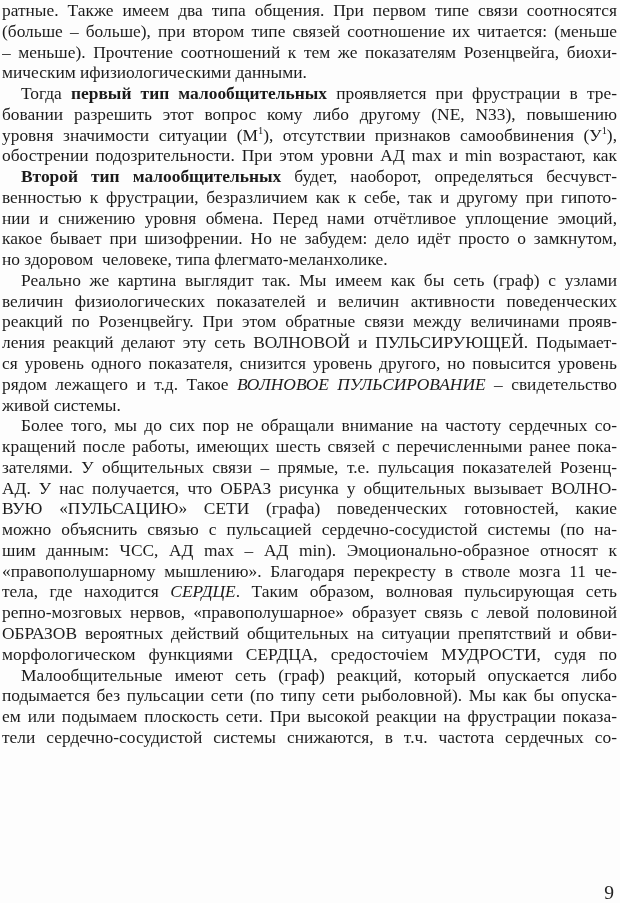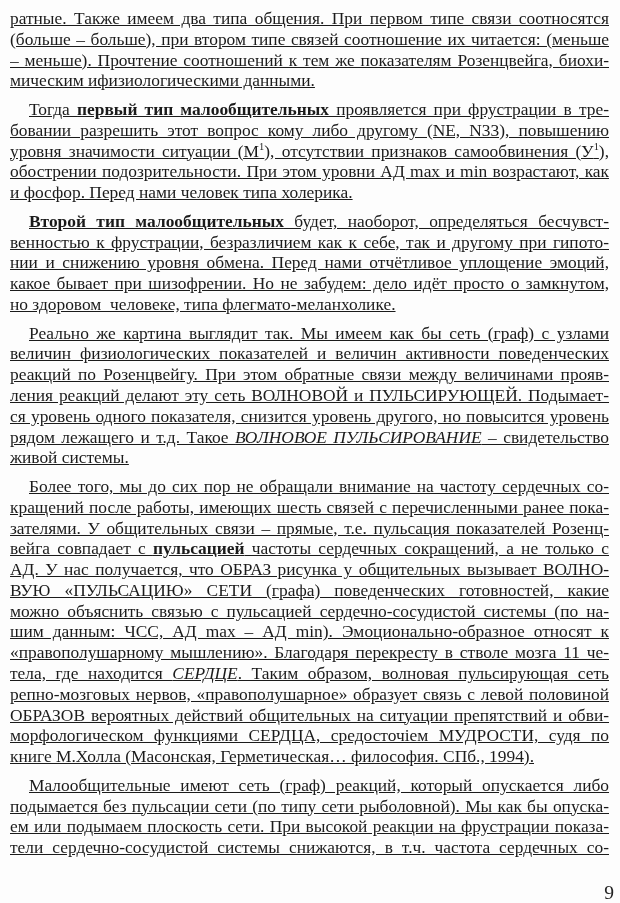--- a/index.html
+++ b/index.html
@@ -21,21 +21,21 @@
     background: #fdfdfd;
   }
   .text-block {
     position: absolute;
     left: 2px;
     top: 0px;
     width: 615px;
     font-size: 17.4px;
     line-height: 20.77px;
   }
-  .paragraph { margin: 8px; padding: 0; text-decoration: underline; }
+  .paragraph { margin: 0; padding: 0; }
   .line {
     text-align: justify;
     text-align-last: justify;
     white-space: normal;
     overflow: hidden;
   }
   .line.last {
     text-align: center;
     text-align-last: left;
   }
@@ -65,21 +65,20 @@
         <div class="line"><span>ратные. Также имеем два типа общения. При первом типе связи соотносятся</span></div>
         <div class="line"><span>(больше – больше), при втором типе связей соотношение их читается: (меньше</span></div>
         <div class="line"><span>– меньше). Прочтение соотношений к тем же показателям Розенцвейга, биохи-</span></div>
         <div class="line last"><span>мическим ифизиологическими данными.</span></div>
       </div>
       <div class="paragraph">
         <div class="line indent"><span>Тогда </span><span class="b">первый тип малообщительных</span><span> проявляется при фрустрации в тре-</span></div>
         <div class="line"><span>бовании разрешить этот вопрос кому либо другому (NE, N33), повышению</span></div>
         <div class="line"><span>уровня значимости ситуации (М</span><span class="sup">1</span><span>), отсутствии признаков самообвинения (У</span><span class="sup">1</span><span>),</span></div>
         <div class="line"><span>обострении подозрительности. При этом уровни АД max и min возрастают, как</span></div>
-        <div class="line last"><span>и фосфор. Перед нами человек типа холерика.</span></div>
       </div>
       <div class="paragraph">
         <div class="line indent"><span class="b">Второй тип малообщительных</span><span> будет, наоборот, определяться бесчувст-</span></div>
         <div class="line"><span>венностью к фрустрации, безразличием как к себе, так и другому при гипото-</span></div>
         <div class="line"><span>нии и снижению уровня обмена. Перед нами отчётливое уплощение эмоций,</span></div>
         <div class="line"><span>какое бывает при шизофрении. Но не забудем: дело идёт просто о замкнутом,</span></div>
         <div class="line last"><span>но здоровом&nbsp; человеке, типа флегмато-меланхолике.</span></div>
       </div>
       <div class="paragraph">
         <div class="line indent"><span>Реально же картина выглядит так. Мы имеем как бы сеть (граф) с узлами</span></div>
@@ -87,31 +86,29 @@
         <div class="line"><span>реакций по Розенцвейгу. При этом обратные связи между величинами прояв-</span></div>
         <div class="line"><span>ления реакций делают эту сеть ВОЛНОВОЙ и ПУЛЬСИРУЮЩЕЙ. Подымает-</span></div>
         <div class="line"><span>ся уровень одного показателя, снизится уровень другого, но повысится уровень</span></div>
         <div class="line"><span>рядом лежащего и т.д. Такое </span><span class="i">ВОЛНОВОЕ ПУЛЬСИРОВАНИЕ</span><span> – свидетельство</span></div>
         <div class="line last"><span>живой системы.</span></div>
       </div>
       <div class="paragraph">
         <div class="line indent"><span>Более того, мы до сих пор не обращали внимание на частоту сердечных со-</span></div>
         <div class="line"><span>кращений после работы, имеющих шесть связей с перечисленными ранее пока-</span></div>
         <div class="line"><span>зателями. У общительных связи – прямые, т.е. пульсация показателей Розенц-</span></div>
-        <div class="line"><span>вейга совпадает с </span><span class="b">пульсацией</span><span> частоты сердечных сокращений, а не только с</span></div>
         <div class="line"><span>АД. У нас получается, что ОБРАЗ рисунка у общительных вызывает ВОЛНО-</span></div>
         <div class="line"><span>ВУЮ «ПУЛЬСАЦИЮ» СЕТИ (графа) поведенческих готовностей, какие</span></div>
         <div class="line"><span>можно объяснить связью с пульсацией сердечно-сосудистой системы (по на-</span></div>
         <div class="line"><span>шим данным: ЧСС, АД max – АД min). Эмоционально-образное относят к</span></div>
         <div class="line"><span>«правополушарному мышлению». Благодаря перекресту в стволе мозга 11 че-</span></div>
         <div class="line"><span>тела, где находится </span><span class="i">СЕРДЦЕ</span><span>. Таким образом, волновая пульсирующая сеть</span></div>
         <div class="line"><span>репно-мозговых нервов, «правополушарное» образует связь с левой половиной</span></div>
         <div class="line"><span>ОБРАЗОВ вероятных действий общительных на ситуации препятствий и обви-</span></div>
         <div class="line"><span>морфологическом функциями СЕРДЦА, средосточіем МУДРОСТИ, судя по</span></div>
-        <div class="line last"><span>книге М.Холла (Масонская, Герметическая… философия. СПб., 1994).</span></div>
       </div>
       <div class="paragraph">
         <div class="line indent"><span>Малообщительные имеют сеть (граф) реакций, который опускается либо</span></div>
         <div class="line"><span>подымается без пульсации сети (по типу сети рыболовной). Мы как бы опуска-</span></div>
         <div class="line"><span>ем или подымаем плоскость сети. При высокой реакции на фрустрации показа-</span></div>
         <div class="line"><span>тели сердечно-сосудистой системы снижаются, в т.ч. частота сердечных со-</span></div>
       </div>
     </div>
   <div class="page-number">9</div>
 </div>

